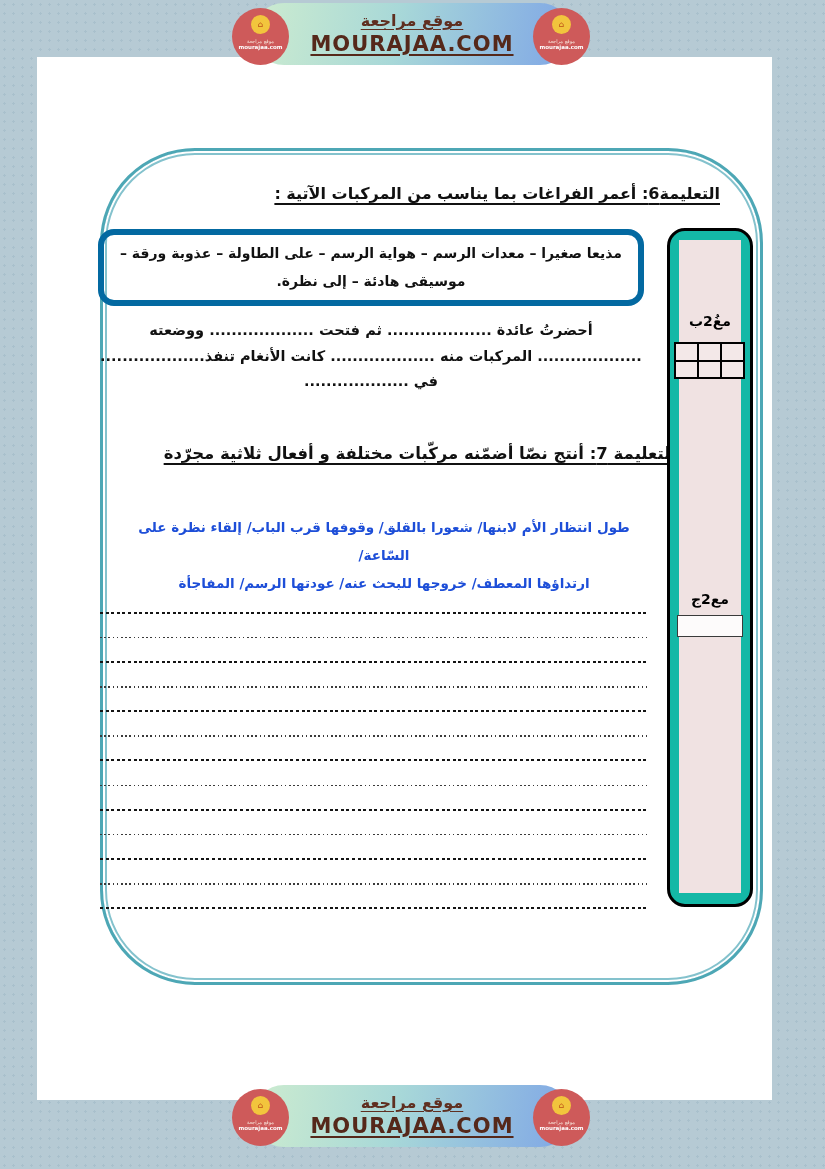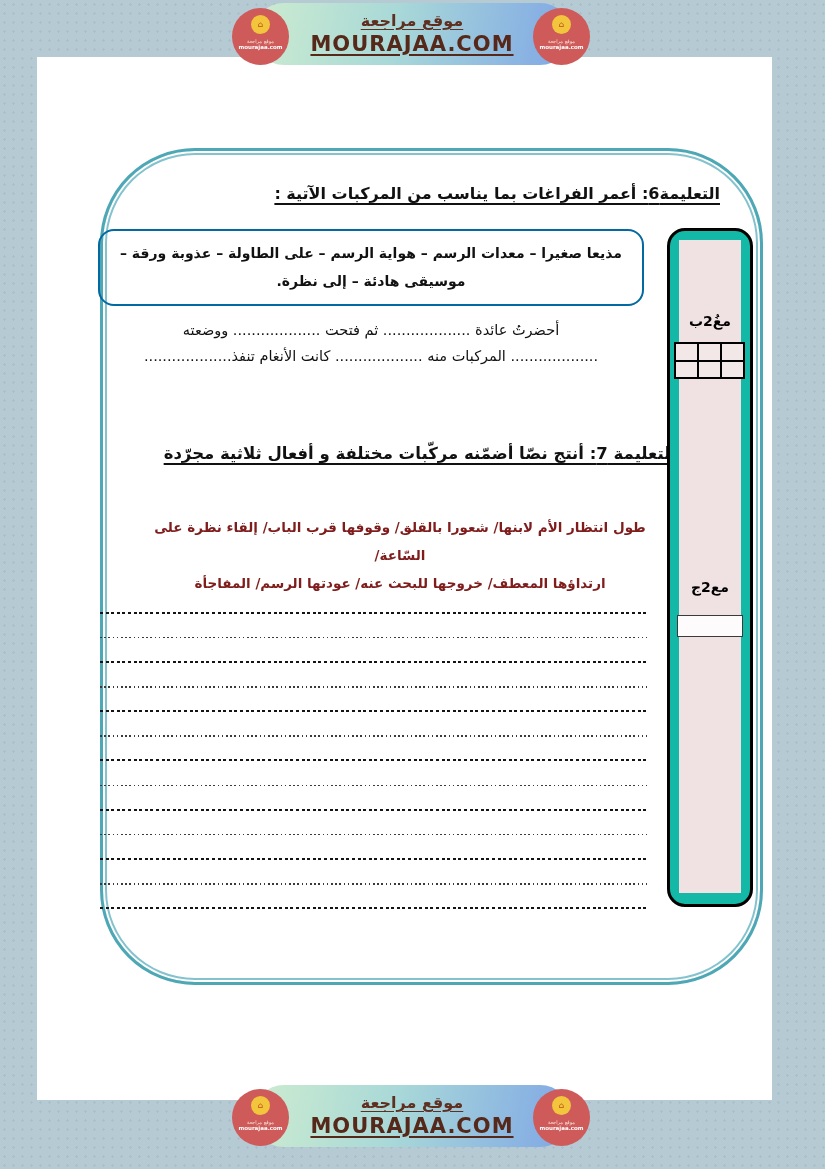--- a/index.html
+++ b/index.html
@@ -38,48 +38,48 @@
            border:3px solid #4da7b5; border-radius:95px;
            box-shadow: inset 0 0 0 2px #ffffff, inset 0 0 0 4px #84c2cd; }
 
   .ar { direction:rtl; unicode-bidi:plaintext; }
   .u { text-decoration:underline; text-decoration-thickness:1.5px; text-underline-offset:4px; }
 
   
   .ex6-title { position:absolute; left:190px; top:184px; width:530px; text-align:right;
                font-size:16px; font-weight:bold; color:#111; }
   .word-box { position:absolute; left:98px; top:229px; width:546px; height:77px;
-              border:2px solid #0369a1; border-radius:16px;
+              border:6px solid #0369a1; border-radius:16px;
               display:flex; flex-direction:column; align-items:center; justify-content:center;
               font-size:14px; font-weight:bold; color:#111; line-height:1.95; }
   .fill-para { position:absolute; left:98px; top:318px; width:546px; text-align:center;
-               font-size:14.5px; font-weight:normal; color:#111; line-height:25.5px; }
+               font-size:14.5px; font-weight:bold; color:#111; line-height:25.5px; }
 
   
   .ex7-title { position:absolute; left:116px; top:438px; width:560px; text-align:right;
                font-size:16.5px; font-weight:bold; color:#111; line-height:31px; }
-  .ideas { position:absolute; left:100px; top:513px; width:556px; text-align:center;
-           font-size:13.5px; font-weight:bold; color:#7f1d1d; line-height:28px;padding-left:44px; }
+  .ideas { position:absolute; left:84px; top:513px; width:556px; text-align:center;
+           font-size:13.5px; font-weight:bold; color:#1d4ed8; line-height:28px;padding-left:44px; }
 
   
   .answer-lines { position:absolute; left:100px; top:589px; width:547px; }
   .ans-line { height:24.65px; position:relative; }
   .ans-line::after { content:''; position:absolute; left:0; right:0; bottom:0; height:2px;
         background:repeating-linear-gradient(90deg,#141414 0 3px, transparent 3px 5.6px); }
   .ans-line:nth-child(even)::after { height:1.5px;
         background:repeating-linear-gradient(90deg,#3a3a3a 0 1.6px, transparent 1.6px 4.2px); }
 
   
   .sidebar { position:absolute; left:667px; top:228px; width:86px; height:679px;
              background:#14b8a6; border:3.5px solid #000; border-radius:18px; z-index:2; }
   .pink-strip { position:absolute; left:9px; right:9px; top:9px; bottom:11px; background:#f0e2e2; }
   .side-label { position:absolute; left:0; width:100%; text-align:center; font-size:14px;
                 font-weight:bold; color:#000; direction:rtl; }
   .side-label.one { top:82px; }
-  .side-label.two { top:348px; }
+  .side-label.two { top:360px; }
   .side-grid { position:absolute; left:4px; top:111px; width:71px; height:37px;
                border:1.5px solid #000; display:grid; grid-template-columns:1fr 1fr 1fr;
                grid-template-rows:1fr 1fr; background:#fff; }
   .side-grid > div { border:0.8px solid #000; background:#f3e8e8; }
   .side-cell-single { position:absolute; left:7px; top:384px; width:66px; height:22px;
                       background:#fdfbfb; border:1.5px solid #3a3a3a; }
 </style>
 </head>
 <body>
 
@@ -105,20 +105,21 @@
 <div class="ex6-title ar u">التعليمة6: أعمر الفراغات بما يناسب من المركبات الآتية :</div>
 
 <div class="word-box ar">
   <div>مذيعا صغيرا – معدات الرسم – هواية الرسم – على الطاولة – عذوبة ورقة –</div>
   <div>موسيقى هادئة – إلى نظرة.</div>
 </div>
 
 <div class="fill-para ar">
   <div>أحضرتُ عائدة ................... ثم فتحت ................... ووضعته</div>
   <div>................... المركبات منه ...................  كانت الأنغام تنفذ...................</div>
+  <div>في ...................</div>
 </div>
 
 <div class="ex7-title ar">
   <div class="u">التعليمة 7: أنتج نصّا أضمّنه مركّبات مختلفة و أفعال ثلاثية مجرّدة</div>
 </div>
 
 <div class="ideas ar">
   <div>طول انتظار الأم لابنها/ شعورا بالقلق/ وقوفها قرب الباب/ إلقاء نظرة على السّاعة/</div>
   <div>ارتداؤها المعطف/ خروجها للبحث عنه/ عودتها الرسم/ المفاجأة</div>
 </div>

